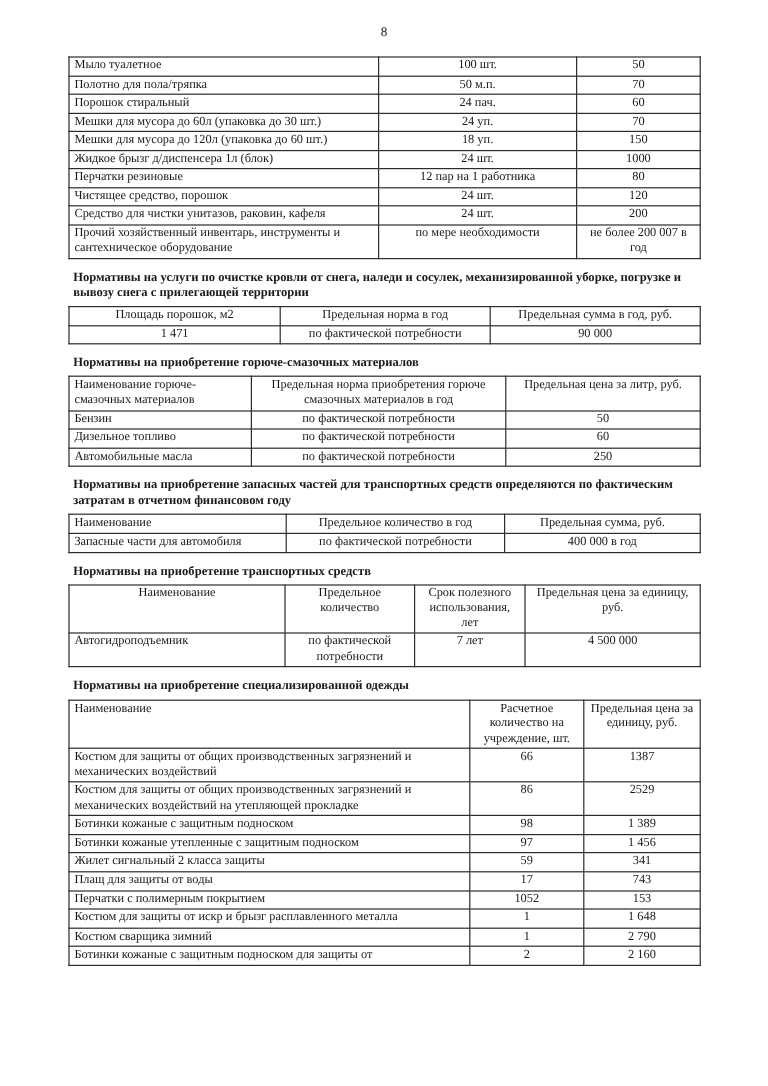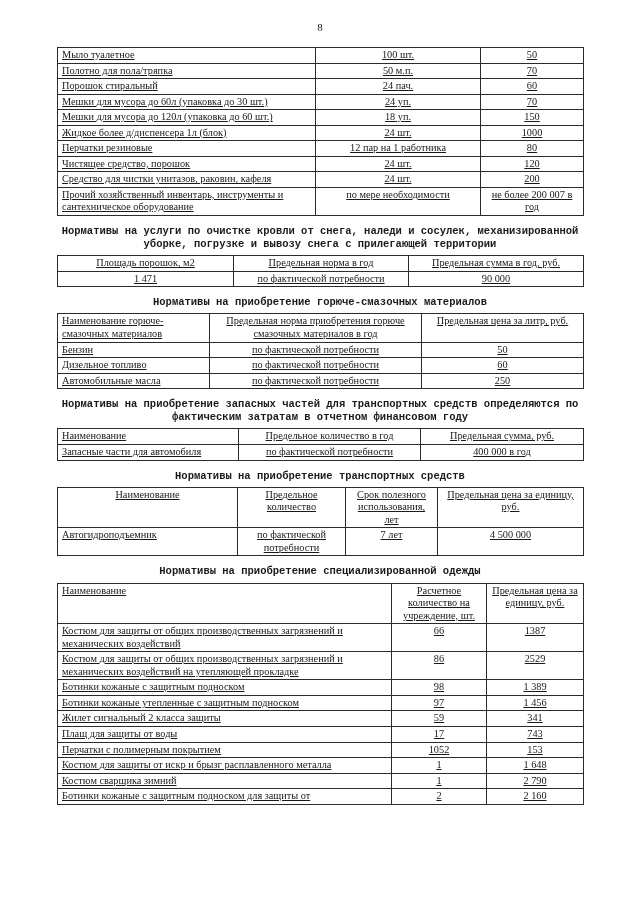--- a/index.html
+++ b/index.html
@@ -22,35 +22,33 @@
     padding: 0 57px;
   }
   .page-number {
     text-align: center;
     font-size: 11px;
     padding-top: 22px;
     padding-bottom: 14px;
     line-height: 1;
   }
   .section-title {
-    text-align: center;
+    text-align: left;
     font-weight: bold;
     font-size: 10.5px;
     line-height: 1.25;
     margin: 9px 0 4px 0;
     padding: 0 4px;
-    font-family: Liberation Mono, monospace;
   }
   table {
     width: 526px;
     border-collapse: collapse;
     table-layout: fixed;
     font-size: 10.3px;
     line-height: 1.22;
-    text-decoration: underline;
   }
   table.tbl {
     border: 1px solid #2b2b2b;
   }
   table.tbl td, table.tbl th {
     border: 1px solid #2b2b2b;
     padding: 1px 4px;
     vertical-align: top;
     font-weight: normal;
   }
@@ -94,21 +92,21 @@
         <td class="l">Мешки для мусора до 60л (упаковка до 30 шт.)</td>
         <td class="c">24 уп.</td>
         <td class="c">70</td>
       </tr>
       <tr>
         <td class="l">Мешки для мусора до 120л (упаковка до 60 шт.)</td>
         <td class="c">18 уп.</td>
         <td class="c">150</td>
       </tr>
       <tr>
-        <td class="l">Жидкое более д/диспенсера 1л (блок)</td>
+        <td class="l">Жидкое брызг д/диспенсера 1л (блок)</td>
         <td class="c">24 шт.</td>
         <td class="c">1000</td>
       </tr>
       <tr>
         <td class="l">Перчатки резиновые</td>
         <td class="c">12 пар на 1 работника</td>
         <td class="c">80</td>
       </tr>
       <tr>
         <td class="l">Чистящее средство, порошок</td>

